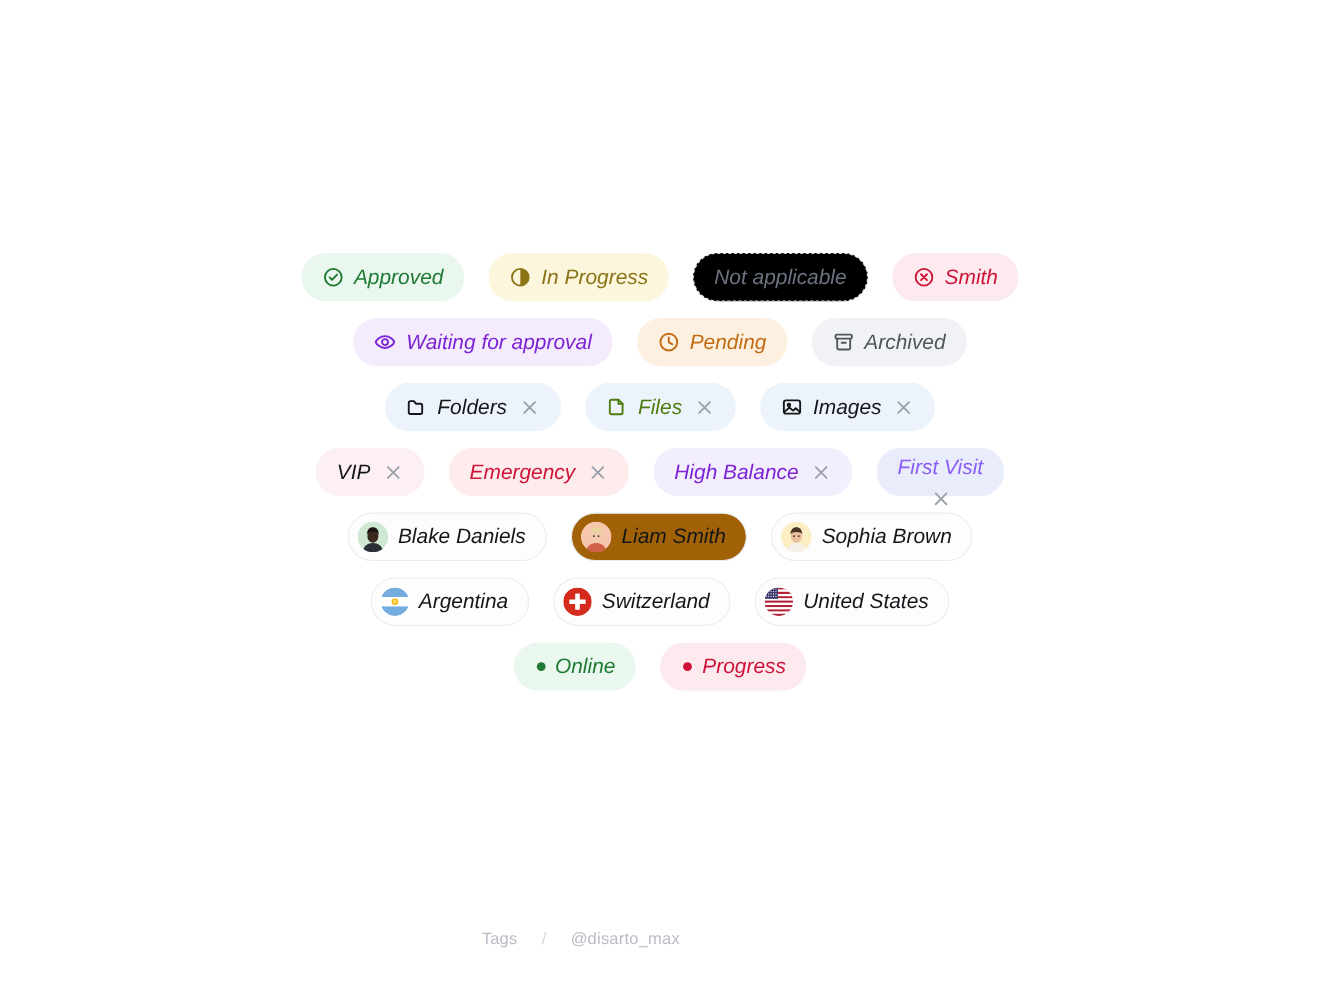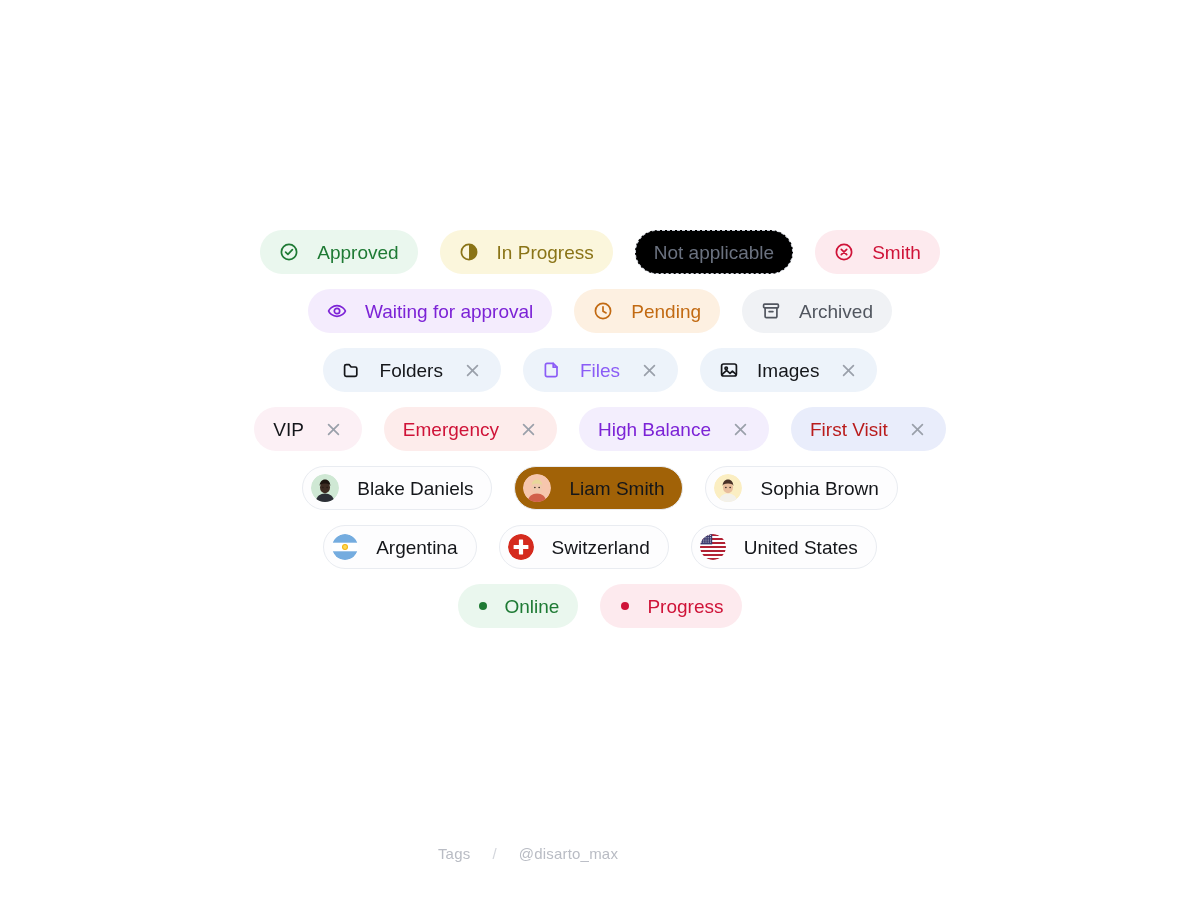--- a/index.html
+++ b/index.html
@@ -30,30 +30,31 @@
     display: flex;
     flex-direction: row;
     align-items: center;
     justify-content: center;
     gap: 22px;
   }
 
   .tag {
     display: inline-flex;
     align-items: center;
-    gap: 18px;
+    gap: 9px;
     height: 44px;
     box-sizing: border-box;
     padding: 8px 18px;
     border-radius: 999px;
     font-size: 19px;
     line-height: 1;
     white-space: nowrap;
     border: 1px solid transparent;
     user-select: none;
+    font-style: italic;
   }
 
   .tag.has-avatar,
   .tag.has-flag {
     padding-left: 8px;
   }
 
   .tag .label {
     display: inline-block;
   }
@@ -201,21 +202,21 @@
             <path d="M2.6 14.8 L2.6 6.3 A1.6 1.6 0 0 1 4.2 4.7 L7.3 4.7 L9.1 7.0 L13.2 7.0 A1.6 1.6 0 0 1 14.8 8.6 L14.8 14.8 A1.6 1.6 0 0 1 13.2 16.4 L4.2 16.4 A1.6 1.6 0 0 1 2.6 14.8 Z" fill="none" stroke="currentColor" stroke-width="1.7" stroke-linecap="round" stroke-linejoin="round"></path>
           </svg>
         </span>
         <span class="label">Folders</span>
         <span class="xbtn">
           <svg viewBox="0 0 19 19" width="19" height="19">
             <path d="M4.6 4.6 L14.4 14.4 M14.4 4.6 L4.6 14.4" fill="none" stroke="#9aa0aa" stroke-width="1.7" stroke-linecap="round"></path>
           </svg>
         </span>
       </div>
-      <div class="tag" style="background: rgb(237, 243, 250); color: #8b5cf6; border-color: transparent; border-style: solid;">
+      <div class="tag" style="background: rgb(237, 243, 250); color: #4d7c0f; border-color: transparent; border-style: solid;">
         <span class="ico">
           <svg viewBox="0 0 20 20" width="20" height="20">
             <path d="M5.0 3.4 L11.2 3.4 L15.0 7.2 L15.0 15.0 A1.6 1.6 0 0 1 13.4 16.6 L5.0 16.6 A1.6 1.6 0 0 1 3.4 15.0 L3.4 5.0 A1.6 1.6 0 0 1 5.0 3.4 Z" fill="none" stroke="currentColor" stroke-width="1.7" stroke-linecap="round" stroke-linejoin="round"></path>
             <path d="M11.2 3.4 L11.2 7.2 L15.0 7.2" fill="none" stroke="currentColor" stroke-width="1.7" stroke-linecap="round" stroke-linejoin="round"></path>
           </svg>
         </span>
         <span class="label">Files</span>
         <span class="xbtn">
           <svg viewBox="0 0 19 19" width="19" height="19">
             <path d="M4.6 4.6 L14.4 14.4 M14.4 4.6 L4.6 14.4" fill="none" stroke="#9aa0aa" stroke-width="1.7" stroke-linecap="round"></path>
@@ -256,21 +257,21 @@
         </span>
       </div>
       <div class="tag" style="background: rgb(243, 238, 253); color: rgb(124, 35, 214); border-color: transparent; border-style: solid;">
         <span class="label">High Balance</span>
         <span class="xbtn">
           <svg viewBox="0 0 19 19" width="19" height="19">
             <path d="M4.6 4.6 L14.4 14.4 M14.4 4.6 L4.6 14.4" fill="none" stroke="#9aa0aa" stroke-width="1.7" stroke-linecap="round"></path>
           </svg>
         </span>
       </div>
-      <div class="tag" style="background: rgb(233, 237, 251); color: #b91c1c; border-color: transparent; border-style: solid;">
+      <div class="tag" style="background: rgb(233, 237, 251); color: #8b5cf6; border-color: transparent; border-style: solid; flex-direction: column;">
         <span class="label">First Visit</span>
         <span class="xbtn">
           <svg viewBox="0 0 19 19" width="19" height="19">
             <path d="M4.6 4.6 L14.4 14.4 M14.4 4.6 L4.6 14.4" fill="none" stroke="#9aa0aa" stroke-width="1.7" stroke-linecap="round"></path>
           </svg>
         </span>
       </div>
     </div>
     <div class="tag-row">
       <div class="tag has-avatar" style="background: rgb(253, 253, 254); color: rgb(20, 22, 26); border-color: rgb(233, 236, 241); border-style: solid;">

